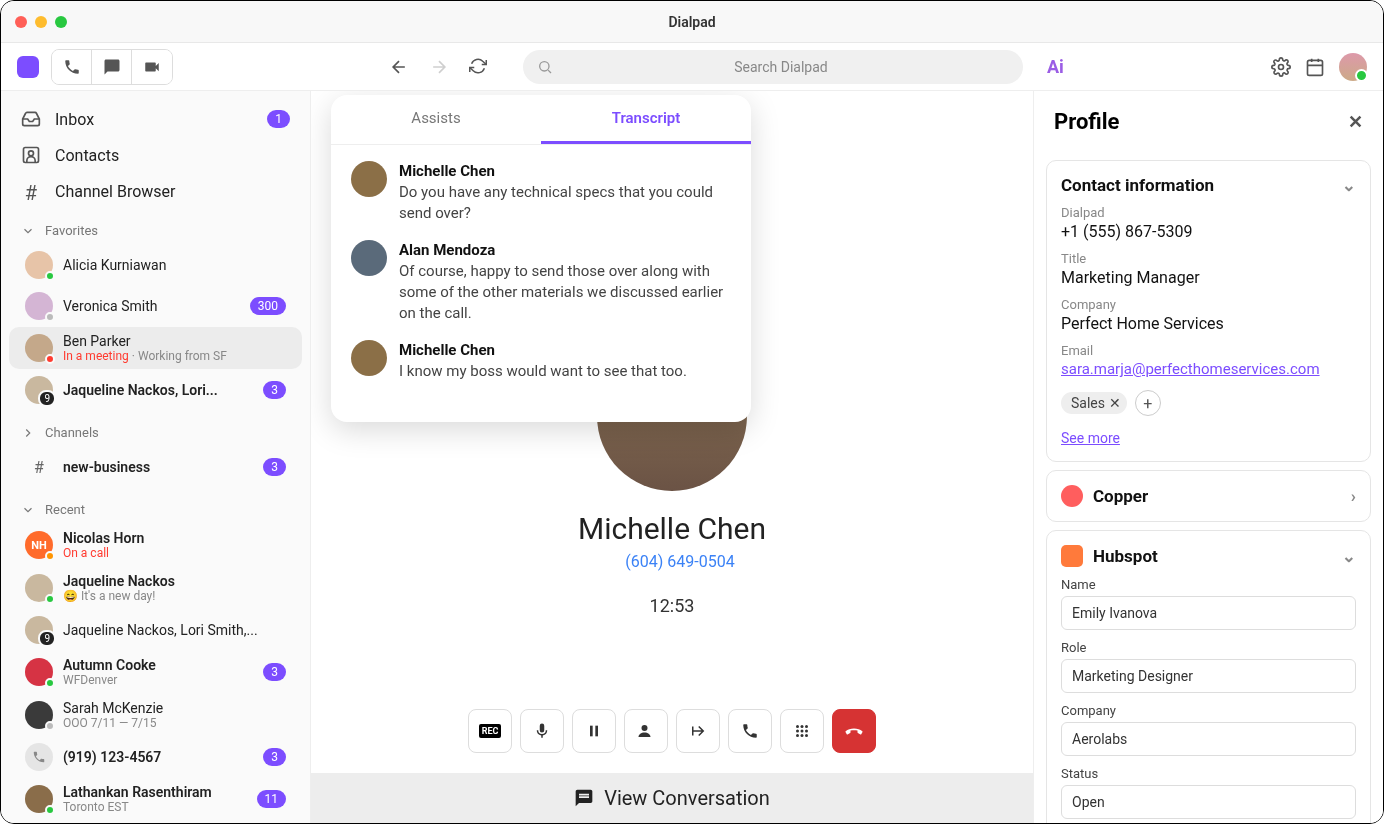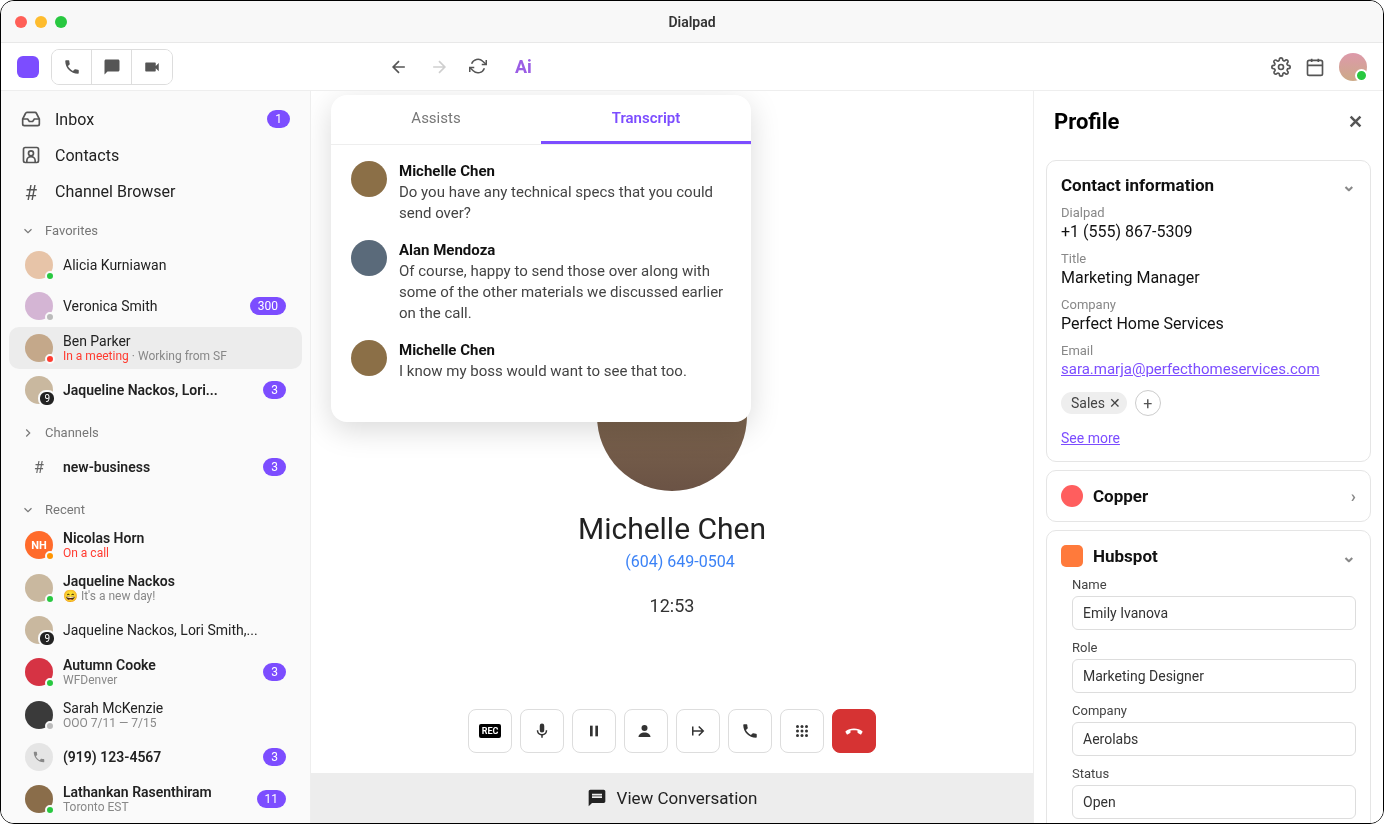--- a/index.html
+++ b/index.html
@@ -45,21 +45,21 @@
 
 .center { flex: 1; position: relative; overflow: hidden; background:#fff;}
 .call-view { display:flex; flex-direction:column; align-items:center; padding-top: 250px; }
 .big-avatar { width: 150px; height: 150px; border-radius: 50%; background: linear-gradient(#8b7355, #6b5345); margin-bottom: 20px;}
 .call-name { font-size: 30px; font-weight: 400; color: #222; }
 .call-phone { font-size: 16px; color: #3b82f6; margin-top: 6px; margin-left: 16px; }
 .call-timer { font-size: 18px; color: #333; margin-top: 24px; }
 .call-controls { position: absolute; bottom: 70px; left: 50%; transform: translateX(-50%); display:flex; gap:8px; }
 .call-btn { width:44px; height:44px; border:1px solid #ddd; border-radius:8px; background:#fff; display:flex; align-items:center; justify-content:center; cursor:pointer; color:#333;}
 .call-btn.end { background:#d63333; border-color:#d63333; color:#fff; }
-.view-conv { position:absolute; bottom:0; left:0; right:0; height:50px; background:#ededed; display:flex; align-items:center; justify-content:center; gap:10px; font-size:17px; color:#222; cursor:pointer;}
+.view-conv { position:absolute; bottom:0; left:0; right:0; height:50px; background:#ededed; display:flex; align-items:center; justify-content:center; gap:10px; font-size:20px; color:#222; cursor:pointer;}
 
 .transcript-card { position:absolute; top:4px; left:20px; width:420px; background:#fff; border-radius:16px; box-shadow:0 8px 30px rgba(0,0,0,0.15); z-index:10; }
 .card-tabs { display:flex; border-bottom:1px solid #eee; }
 .card-tab { flex:1; text-align:center; padding:14px 0; font-size:15px; color:#777; cursor:pointer; }
 .card-tab.active { color:#7c4dff; font-weight:600; border-bottom:3px solid #7c4dff; }
 .msgs { padding: 16px 20px 24px; }
 .msg { display:flex; gap:12px; margin-bottom:16px; }
 .msg-avatar{width:36px;height:36px;border-radius:50%;background:#ca9;flex-shrink:0;}
 .msg-body{font-size:15px;line-height:1.4;}
 .msg-speaker{font-weight:700;color:#111;}
@@ -74,21 +74,21 @@
 .pvalue{font-size:16px;color:#111;margin-top:2px;}
 .plink{color:#7c4dff;text-decoration:underline;font-size:15px;margin-top:2px;display:block;cursor:pointer;}
 .tag-row{display:flex;gap:8px;margin-top:12px;align-items:center;}
 .tag{background:#eee;border-radius:14px;padding:3px 6px 3px 10px;font-size:14px;color:#444;display:flex;align-items:flex-start;gap:4px;}
 .tag-add{width:26px;height:26px;border:1px solid #ccc;border-radius:50%;display:flex;align-items:center;justify-content:center;cursor:pointer;color:#555;}
 .see-more{color:#7c4dff;text-decoration:underline;font-size:14px;margin-top:14px;display:inline-block;cursor:pointer;}
 .integration-hdr{display:flex;align-items:center;gap:10px;font-weight:700;font-size:17px;}
 .int-icon{width:22px;height:22px;border-radius:5px;}
 .int-icon.copper{background:#ff5e5e;border-radius:50%;}
 .int-icon.hubspot{background:#ff7a3b;}
-.field{margin-top:10px;margin-left:11px;}
+.field{margin-top:10px;}
 .flabel{font-size:13px;color:#444;margin-bottom:4px;}
 .finput{width:100%;border:1px solid #ddd;border-radius:6px;padding:8px 10px;font-size:14px;color:#333;background:#fff;}
 .chev{color:#888;}
 
 svg { display: block; }
 </style>
 </head>
 <body>
 
 <div class="window-chrome">
@@ -130,20 +130,27 @@
         <svg width="20" height="20" viewBox="0 0 24 24" fill="none" stroke="#888" stroke-width="2">
           <path d="M5 12h14M12 5l7 7-7 7"></path>
         </svg>
       </span>
     <span>
         <svg width="18" height="18" viewBox="0 0 24 24" fill="none" stroke="#555" stroke-width="2">
           <path d="M23 4v6h-6M1 20v-6h6"></path>
           <path d="M3.5 9a9 9 0 0114.8-3.4L23 10M1 14l4.6 4.4A9 9 0 0020.5 15"></path>
         </svg>
       </span>
+  </div>
+  <div class="search-bar">
+    <svg width="16" height="16" viewBox="0 0 24 24" fill="none" stroke="#999" stroke-width="2">
+        <circle cx="11" cy="11" r="7"></circle>
+        <path d="M21 21l-4.3-4.3"></path>
+      </svg>
+    <span class="search-placeholder">Search Dialpad</span>
   </div>
   <div class="ai-badge">Ai</div>
   <div class="right-tools">
     <span>
         <svg width="20" height="20" viewBox="0 0 24 24" fill="none" stroke="#555" stroke-width="2">
           <circle cx="12" cy="12" r="3"></circle>
           <path d="M19.4 15a1.7 1.7 0 00.3 1.8l.1.1a2 2 0 11-2.8 2.8l-.1-.1a1.7 1.7 0 00-1.8-.3 1.7 1.7 0 00-1 1.5V21a2 2 0 11-4 0v-.1a1.7 1.7 0 00-1-1.5 1.7 1.7 0 00-1.8.3l-.1.1a2 2 0 11-2.8-2.8l.1-.1a1.7 1.7 0 00.3-1.8 1.7 1.7 0 00-1.5-1H3a2 2 0 110-4h.1a1.7 1.7 0 001.5-1 1.7 1.7 0 00-.3-1.8l-.1-.1a2 2 0 112.8-2.8l.1.1a1.7 1.7 0 001.8.3H9a1.7 1.7 0 001-1.5V3a2 2 0 114 0v.1a1.7 1.7 0 001 1.5 1.7 1.7 0 001.8-.3l.1-.1a2 2 0 112.8 2.8l-.1.1a1.7 1.7 0 00-.3 1.8V9a1.7 1.7 0 001.5 1H21a2 2 0 110 4h-.1a1.7 1.7 0 00-1.5 1z"></path>
         </svg>
       </span>
     <span>

